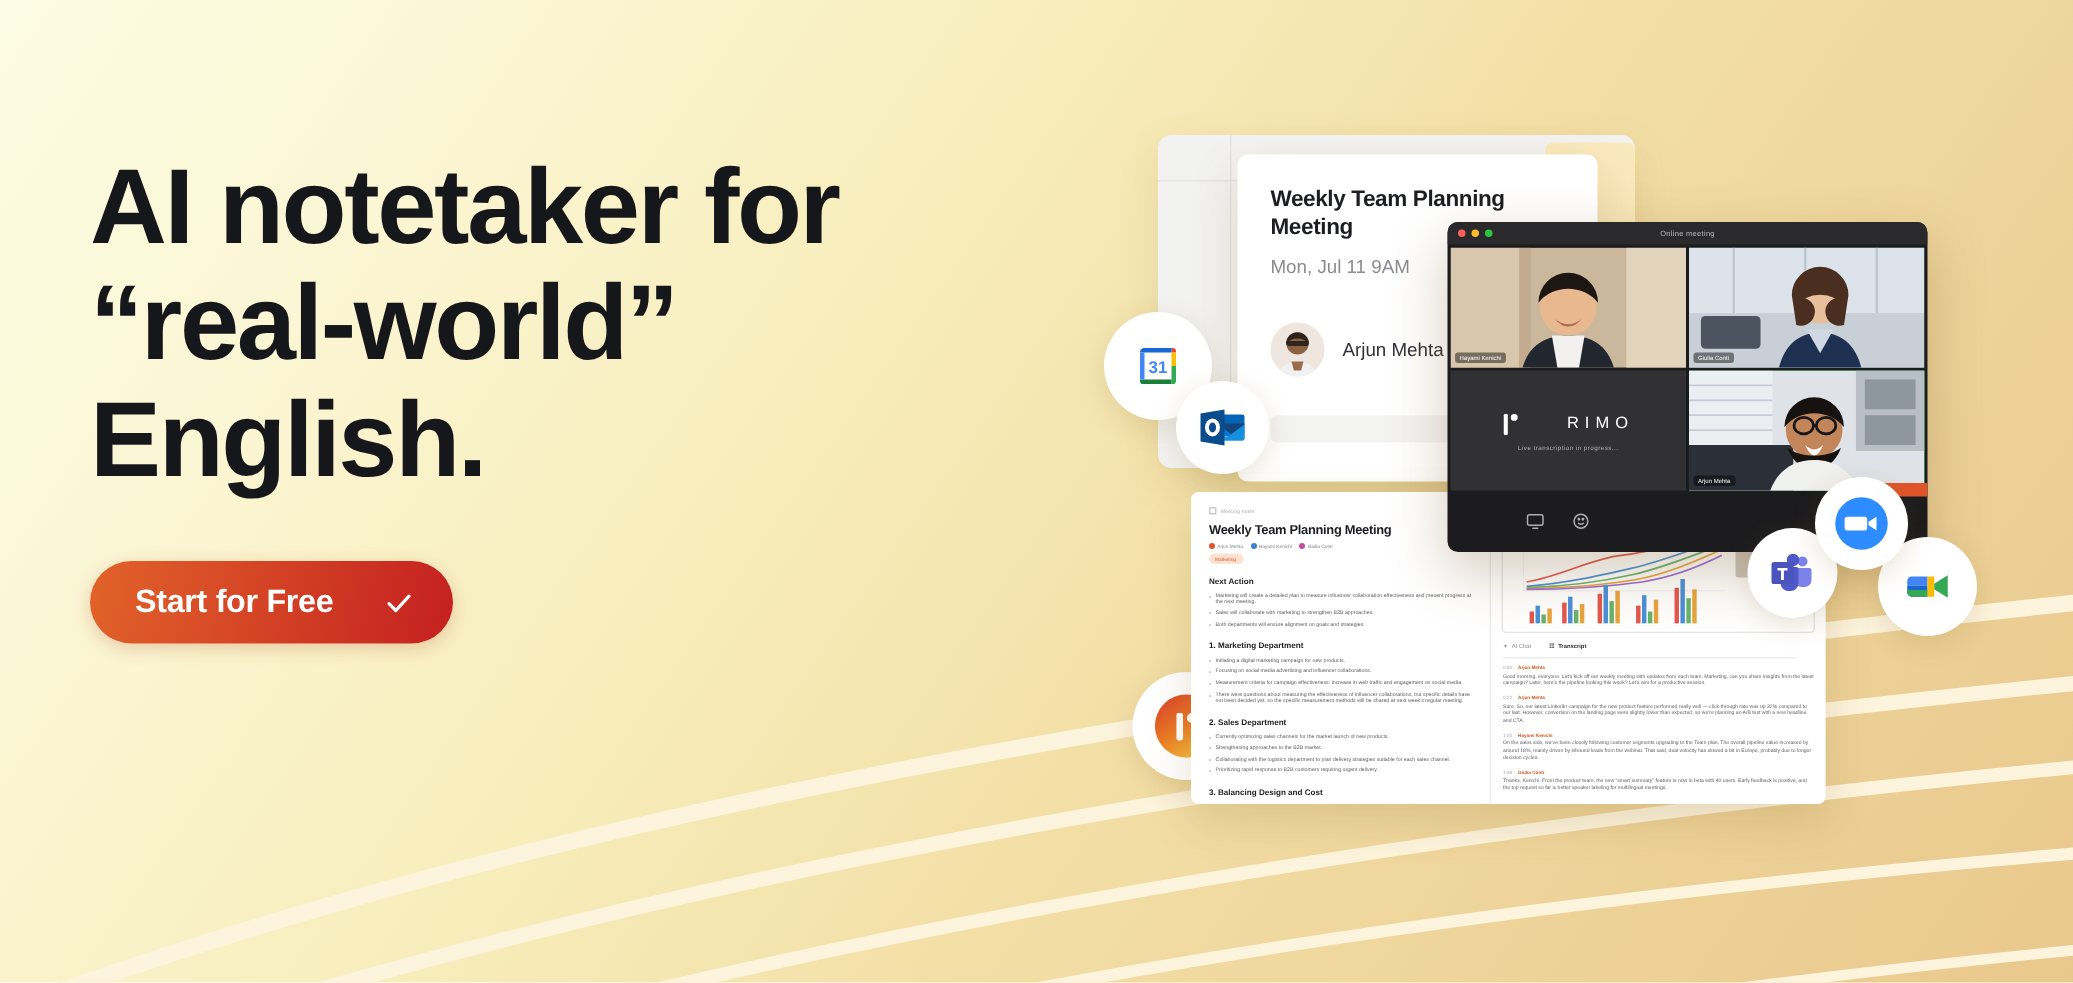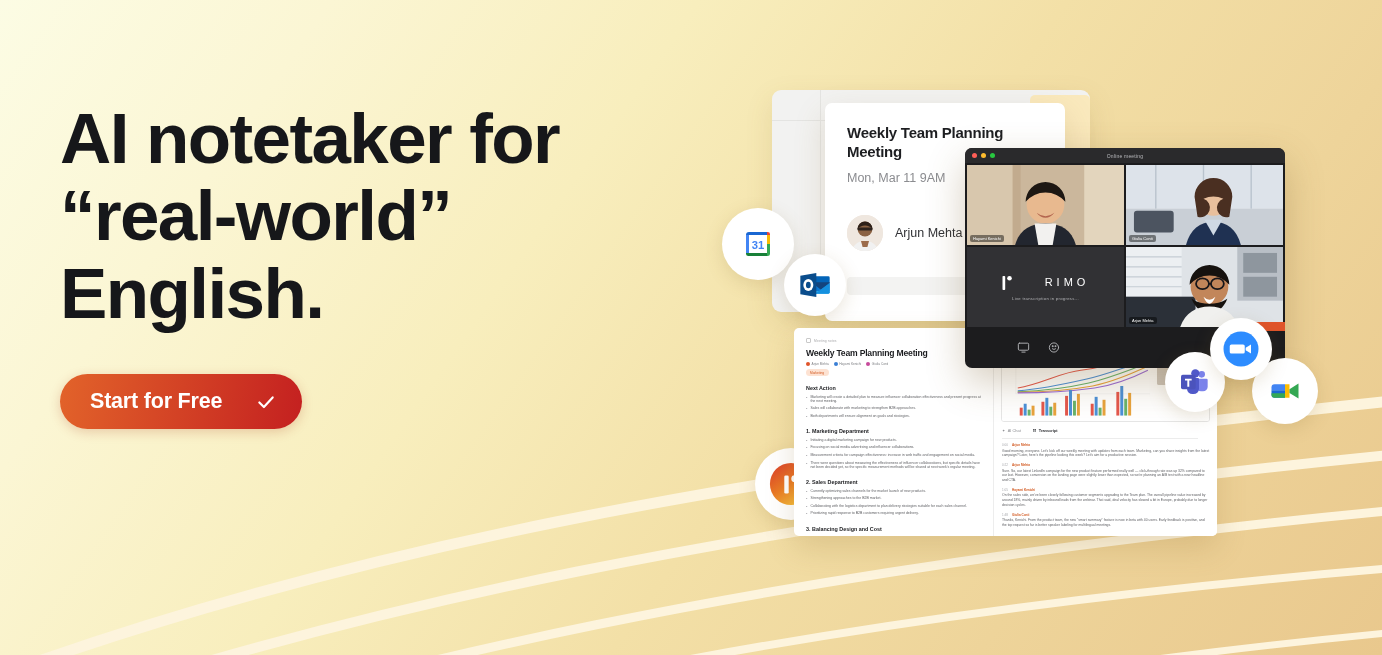--- a/index.html
+++ b/index.html
@@ -70,21 +70,21 @@
   }
   .cal-att-name { font-size: 12.5px; color: #313236; }
   .cal-skel { position: absolute; left: 22px; bottom: 26px; width: 196px; height: 18px; background: #f3f3f2; border-radius: 4px; }
 
   
   .badge {
     position: absolute; border-radius: 50%; background: #fff;
     display: flex; align-items: center; justify-content: center;
     box-shadow: 0 5px 18px rgba(130,100,40,.17);
   }
-  .badge-gcal { left: 22px; top: 208px; width: 72px; height: 72px; z-index: 14; }
+  .badge-gcal { left: 36px; top: 208px; width: 72px; height: 72px; z-index: 14; }
   .badge-outlook { left: 84px; top: 254px; width: 62px; height: 62px; z-index: 15; }
   .badge-rimo { left: 55px; top: 448px; width: 72px; height: 72px; z-index: 16; }
   .badge-zoom { left: 510px; top: 318px; width: 62px; height: 62px; z-index: 26; }
   .badge-teams { left: 465px; top: 352px; width: 60px; height: 60px; z-index: 25; }
   .badge-meet { left: 552px; top: 358px; width: 66px; height: 66px; z-index: 25; }
 
   
   .doc-win {
     position: absolute; left: 94px; top: 328px; width: 423px; height: 208px;
     background: #fff; border-radius: 5px; box-shadow: 0 12px 30px rgba(140,105,45,.2);
@@ -189,21 +189,21 @@
   </button>
 </div>
 
 <div class="collage">
 
   <div class="paper-back"></div>
   <div class="paper-accent"></div>
 
   <div class="cal-card">
     <div class="cal-title">Weekly Team Planning Meeting</div>
-    <div class="cal-time">Mon, Mar 11  9AM</div>
+    <div class="cal-time">Mon, Jul 11  9AM</div>
     <div class="cal-attendee">
       <div class="cal-avatar">
         <svg viewBox="0 0 36 36" width="36" height="36">
           <rect width="36" height="36" fill="#efe7df"></rect>
           <circle cx="18" cy="14" r="7.4" fill="#8c6243"></circle>
           <path d="M18 6.5 a7.6 7.6 0 0 1 7.6 7.6 a10 10 0 0 0 -15.2 0 A7.6 7.6 0 0 1 18 6.5z" fill="#2e2119"></path>
           <rect x="10.4" y="12.4" width="15.2" height="3.2" rx="1.6" fill="#1e1a17" opacity=".85"></rect>
           <path d="M5 36 c1.5-7 6.5-10 13-10 s11.5 3 13 10z" fill="#f1f1f1"></path>
           <path d="M14 26 h8 l-1.6 6 h-4.8z" fill="#9b6b4c"></path>
         </svg>

